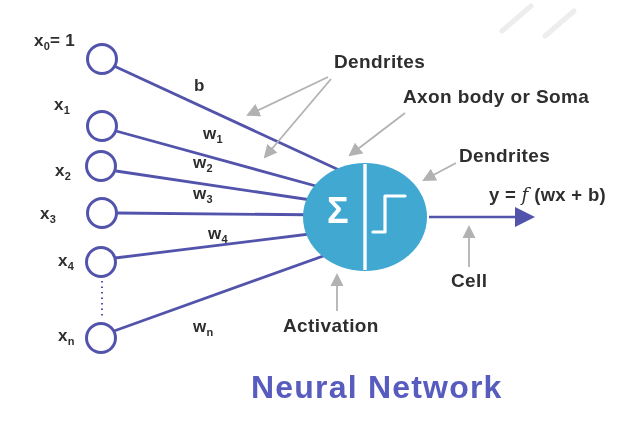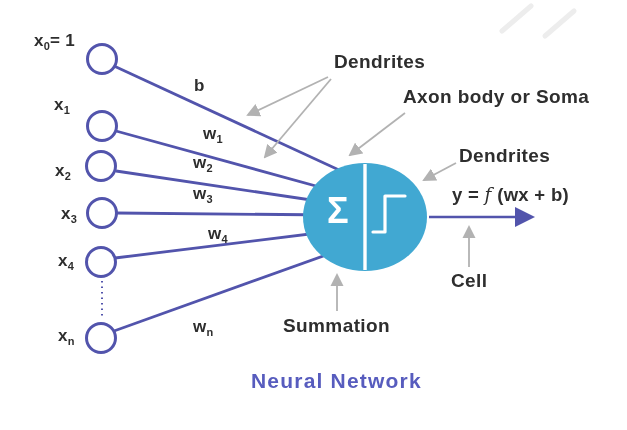--- a/index.html
+++ b/index.html
@@ -14,31 +14,31 @@
   .canvas svg{position:absolute;left:0;top:0;}
   .lbl{
     position:absolute;
     color:var(--c-text,#2e2e2e);
     white-space:nowrap;
     line-height:1.1;
     user-select:none;
   }
   .input-lbl,.weight-lbl{font-size:17px;font-weight:700;letter-spacing:.3px;}
   .ann{font-size:19px;font-weight:600;letter-spacing:.4px;}
-  .eq{font-size:18.5px;font-weight:600;letter-spacing:.3px;}
+  .eq{font-size:18.5px;font-weight:600;letter-spacing:.3px;margin-left:37px;}
   .eq .fi{font-style:italic;font-family:"DejaVu Serif","Liberation Serif",serif;font-weight:500;}
   .sb{font-size:11px;font-weight:inherit;vertical-align:-4px;letter-spacing:0;}
   .sigma{
     position:absolute;left:327px;top:193px;
     font-size:36px;font-weight:600;color:#ffffff;line-height:1;
     letter-spacing:0;
   }
   .title{
     position:absolute;left:251px;top:369px;
-    font-size:21px;font-weight:600;letter-spacing:1.2px;
+    font-size:32px;font-weight:600;letter-spacing:1.2px;
     color:var(--c-title,#575cbe);white-space:nowrap;
   }
 </style>
 </head>
 <body>
 
 <div class="canvas">
 
   <svg width="627" height="430" viewBox="0 0 627 430">
     <defs>
@@ -87,35 +87,35 @@
       <line x1="405" y1="113" x2="350" y2="155" marker-end="url(#ah)"></line>
       <line x1="456" y1="163" x2="424" y2="180" marker-end="url(#ah)"></line>
       <line x1="469" y1="267" x2="469" y2="227" marker-end="url(#ah)"></line>
       <line x1="337" y1="311" x2="337" y2="275" marker-end="url(#ah)"></line>
     </g>
   </svg>
 
   <div class="lbl input-lbl" style="left:34px;top:32px"><span>x</span><sub class="sb">0</sub><span>= 1</span></div>
   <div class="lbl input-lbl" style="left:54px;top:96px"><span>x</span><sub class="sb">1</sub></div>
   <div class="lbl input-lbl" style="left:55px;top:162px"><span>x</span><sub class="sb">2</sub></div>
-  <div class="lbl input-lbl" style="left:61px;top:205px"><span>x</span><sub class="sb">3</sub></div>
+  <div class="lbl input-lbl" style="left:40px;top:205px"><span>x</span><sub class="sb">3</sub></div>
   <div class="lbl input-lbl" style="left:58px;top:252px"><span>x</span><sub class="sb">4</sub></div>
   <div class="lbl input-lbl" style="left:58px;top:327px"><span>x</span><sub class="sb">n</sub></div>
 
   <div class="lbl weight-lbl" style="left:194px;top:77px"><span>b</span><sub class="sb"></sub></div>
   <div class="lbl weight-lbl" style="left:203px;top:125px"><span>w</span><sub class="sb">1</sub></div>
   <div class="lbl weight-lbl" style="left:193px;top:154px"><span>w</span><sub class="sb">2</sub></div>
   <div class="lbl weight-lbl" style="left:193px;top:185px"><span>w</span><sub class="sb">3</sub></div>
   <div class="lbl weight-lbl" style="left:208px;top:225px"><span>w</span><sub class="sb">4</sub></div>
   <div class="lbl weight-lbl" style="left:193px;top:318px"><span>w</span><sub class="sb">n</sub></div>
 
   <div class="lbl ann" style="left:334px;top:52px">Dendrites</div>
   <div class="lbl ann" style="left:403px;top:87px">Axon body or Soma</div>
   <div class="lbl ann" style="left:459px;top:146px">Dendrites</div>
   <div class="lbl eq" style="left:452px;top:185px"><span>y = </span><span class="fi">f</span><span> (wx + b)</span></div>
   <div class="lbl ann" style="left:451px;top:271px">Cell</div>
-  <div class="lbl ann" style="left:283px;top:316px">Summation</div>
+  <div class="lbl ann" style="left:283px;top:316px">Activation</div>
 
   <div class="sigma">Σ</div>
 
   <div class="title">Neural Network</div>
 
 </div>
 
 </body></html>

